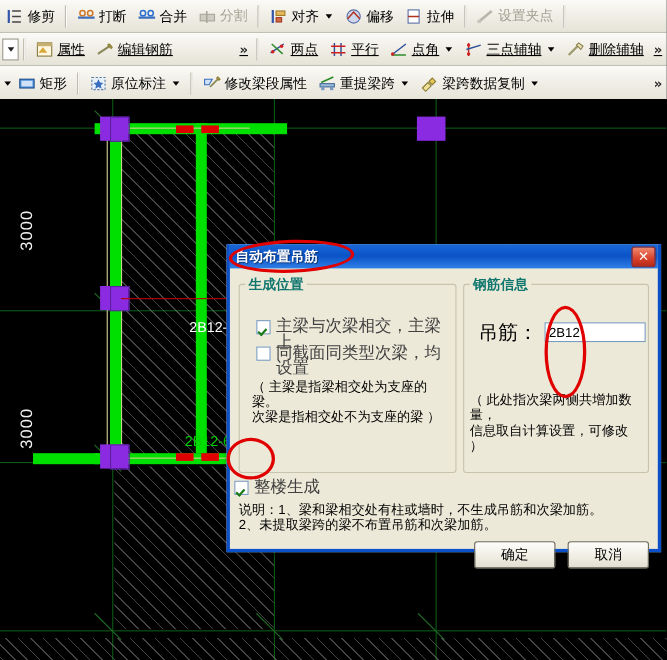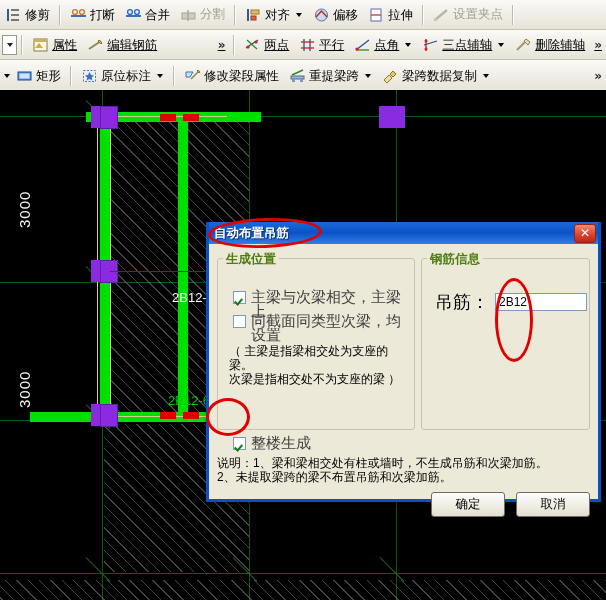--- a/index.html
+++ b/index.html
@@ -109,21 +109,21 @@
     border:1px solid #9e2212;color:#fff;font-size:12px;font-weight:bold;
     display:flex;align-items:center;justify-content:center;
     font-family:"DejaVu Sans",sans-serif;line-height:1;
   }
   #dlgbody{padding:6px 8px 0 8px;position:relative;height:254px;box-sizing:border-box;}
   .gbox{
     position:absolute;border:1px solid #c7c3ad;border-radius:3px;
     background:transparent;
   }
   .gboxtitle{
-    position:absolute;color:#4d7c0f;font-size:12.5px;font-weight:bold;
+    position:absolute;color:#0f766e;font-size:12.5px;font-weight:bold;
     background:#ece9d8;padding:0 3px;
     font-family:"Liberation Sans",sans-serif;
   }
   .cbrow{position:absolute;display:flex;align-items:flex-start;gap:5px;}
   .cbox{
     width:13px;height:13px;flex:0 0 13px;margin-top:1px;
     background:#fff;border:1px solid #7b9bbd;box-sizing:border-box;
     position:relative;
   }
   .cbox.checked::after{
@@ -479,22 +479,24 @@
     <div class="note" style="left:20px;top:100px;width:182px;">（ 主梁是指梁相交处为支座的梁。
 次梁是指相交处不为支座的梁 ）</div>
 
     <div class="gbox" style="left:212px;top:14px;width:167px;height:170px;"></div>
     <div class="gboxtitle" style="left:218px;top:7px;">钢筋信息</div>
 
     <div class="fieldrow" style="left:218px;top:46px;">
       <span class="fieldlabel">吊筋：</span>
       <div class="tbox">2B12</div>
     </div>
-
-    <div class="cbrow" style="left:24px;top:192px;">
+    <div class="note" style="left:218px;top:112px;width:158px;">（ 此处指次梁两侧共增加数量，
+信息取自计算设置，可修改 ）</div>
+
+    <div class="cbrow" style="left:4px;top:192px;">
       <span class="cbox checked"></span>
       <span class="cblabel">整楼生成</span>
     </div>
 
     <div class="desc" style="left:8px;top:212px;width:375px;">说明：1、梁和梁相交处有柱或墙时，不生成吊筋和次梁加筋。
           2、未提取梁跨的梁不布置吊筋和次梁加筋。</div>
 
     <div class="dlgbtn" style="left:222px;top:248px;">确定</div>
     <div class="dlgbtn" style="left:307px;top:248px;">取消</div>
   </div>

